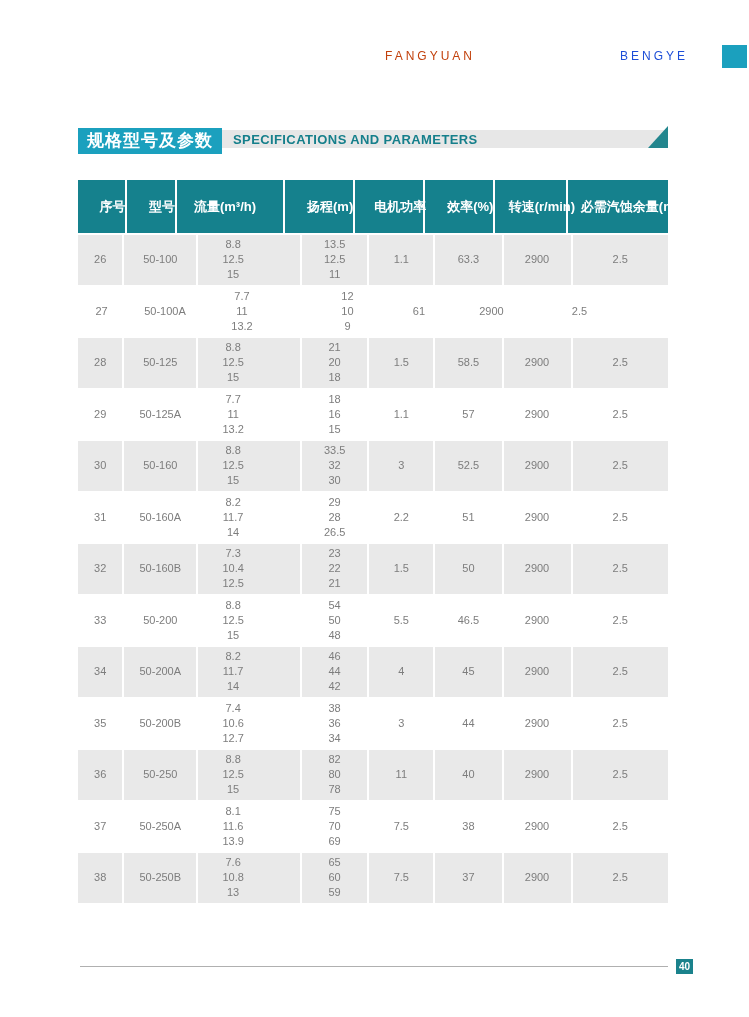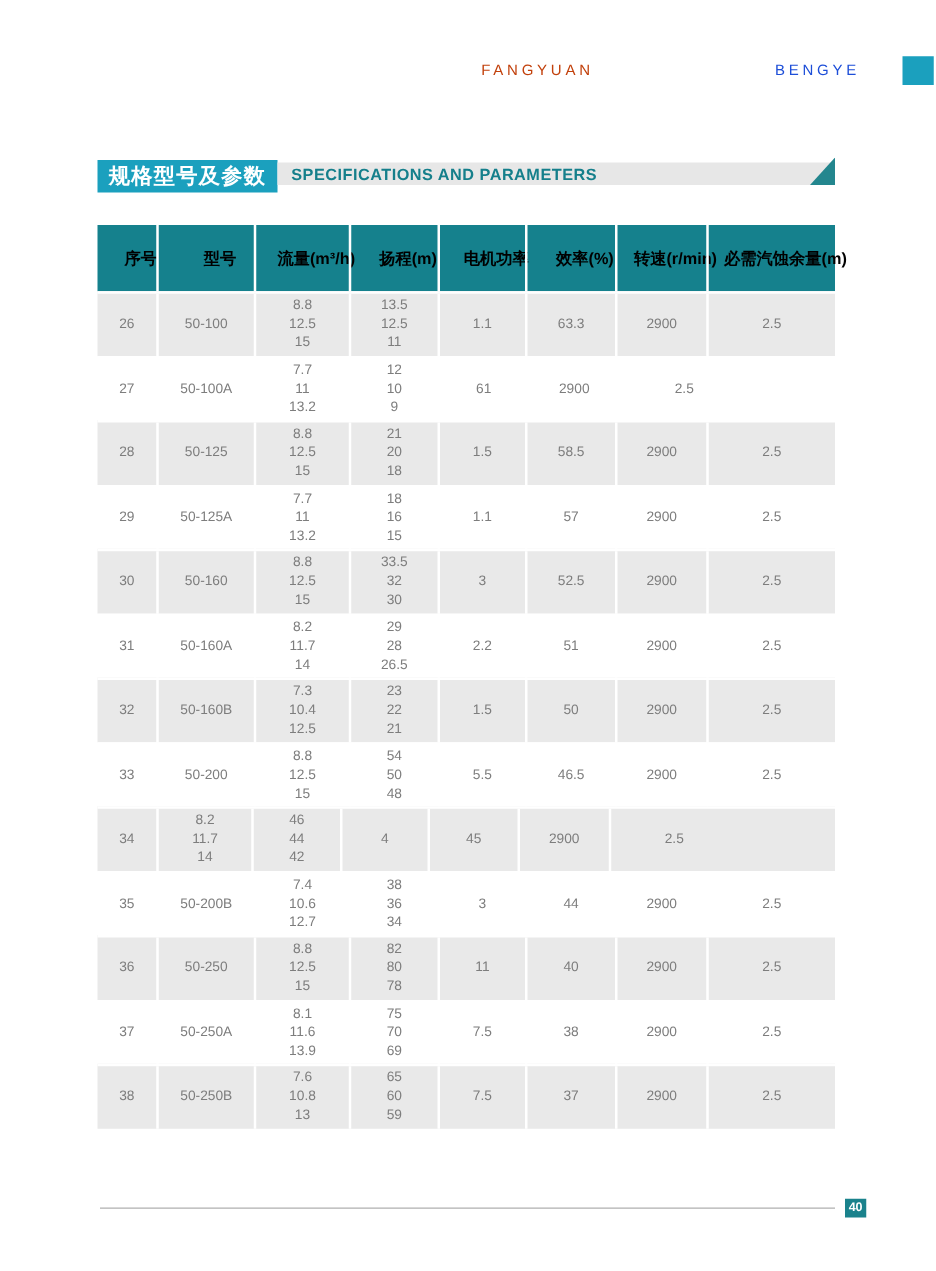--- a/index.html
+++ b/index.html
@@ -46,36 +46,36 @@
   }
   .title-triangle {
     position:absolute; right:0; bottom:0;
     width:20px; height:22px; background:#23868E;
     clip-path:polygon(100% 0, 100% 100%, 0 100%);
   }
   
   .spec-table { position:absolute; left:78px; top:180px; width:590px; }
   .t-head { display:flex; background:#15818D; height:53px; }
   .th {
-    color:#000000; font-weight:bold; font-size:13px;
+    color:#ffffff; font-weight:bold; font-size:13px;
     display:flex; align-items:center; justify-content:center;
     text-align:center; white-space:nowrap;padding-left:22px;
   }
   .th + .th { border-left:2px solid #ffffff; }
   .tr { display:flex; height:51.5px; border-top:2px solid #ffffff; background:#ffffff; }
   .tr.stripe { background:#e9e9e9; }
   .td {
     display:flex; flex-direction:column; align-items:center; justify-content:center;
     font-size:11px; color:#7d7d7d; line-height:15px; text-align:center;
   }
   .td + .td { border-left:2px solid #ffffff; }
   .col0 { width:7.97%; }
   .col1 { width:13.22%; }
   .col2 { width:12.88%; }
-  .col3 { width:12.03%; }
+  .col3 { width:12.03%;margin-left:32px; }
   .col4 { width:11.86%; }
   .col5 { width:12.20%; }
   .col6 { width:12.37%; }
   .col7 { width:17.47%; }
   
   .footer-line {
     position:absolute; left:80px; top:966px;
     width:588px; height:1px; background:#b0b0b0;
   }
   .page-num {
@@ -252,20 +252,21 @@
             <div>50</div>
             <div>48</div>
           </div>
           <div class="td col4">5.5</div>
           <div class="td col5">46.5</div>
           <div class="td col6">2900</div>
           <div class="td col7">2.5</div>
         </div>
         <div class="tr stripe">
           <div class="td col0">34</div>
+          <div class="td col1">50-200A</div>
           <div class="td col2">
             <div>8.2</div>
             <div>11.7</div>
             <div>14</div>
           </div>
           <div class="td col3">
             <div>46</div>
             <div>44</div>
             <div>42</div>
           </div>

